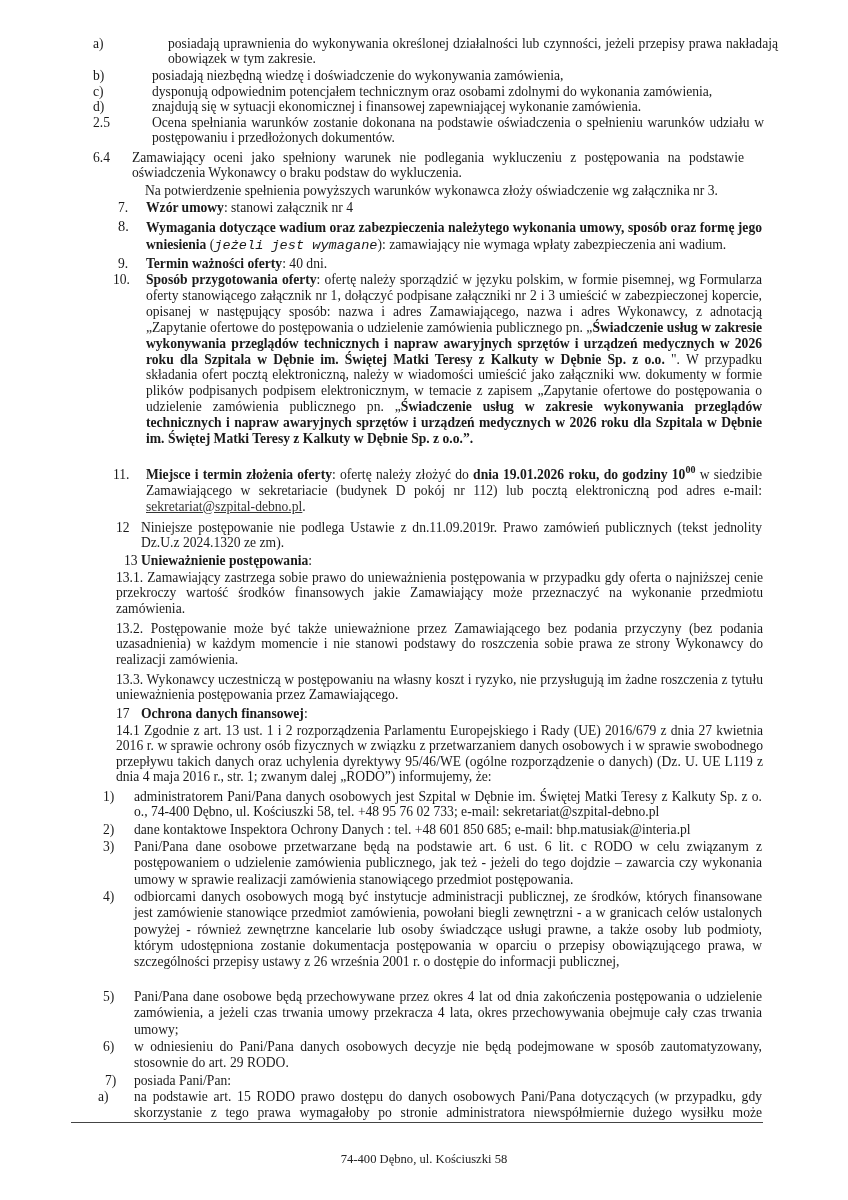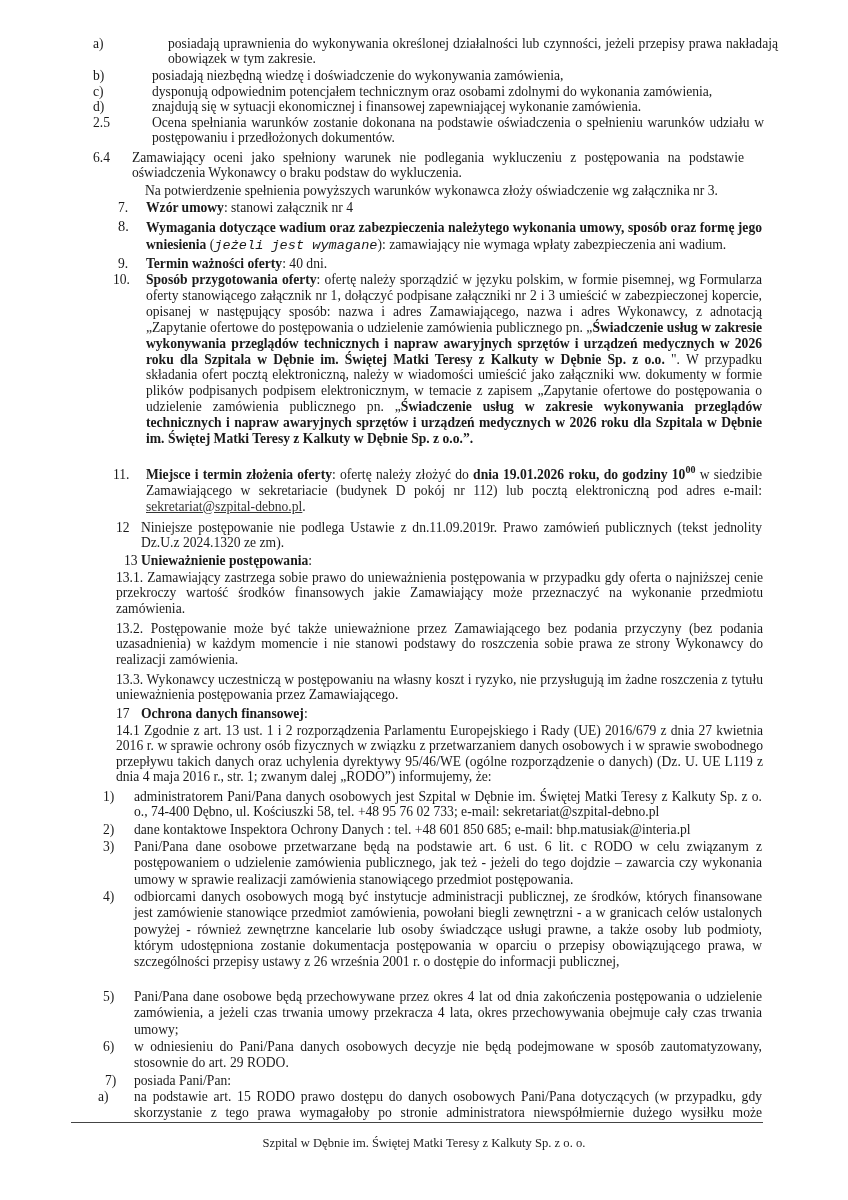--- a/index.html
+++ b/index.html
@@ -150,14 +150,14 @@
     <span class="txt" style="left:134px;width:628px">posiada Pani/Pan:</span>
   </div>
 
   <div class="row" style="top:1089px">
     <span class="lbl" style="left:98px">a)</span>
     <span class="txt" style="left:134px;width:628px;text-align-last:justify;line-height:16px">na podstawie art. 15 RODO prawo dostępu do danych osobowych Pani/Pana dotyczących (w przypadku, gdy skorzystanie z tego prawa wymagałoby po stronie administratora niewspółmiernie dużego wysiłku może</span>
   </div>
 
   <div class="rule"></div>
 
-  <div class="footer" style="top:1136px">Szpital w Dębnie im. Świętej Matki Teresy z Kalkuty Sp. z o. o.</div>
+  <div class="footer" style="top:1152px">74-400 Dębno, ul. Kościuszki 58</div>
 </div>
 
 </body></html>

